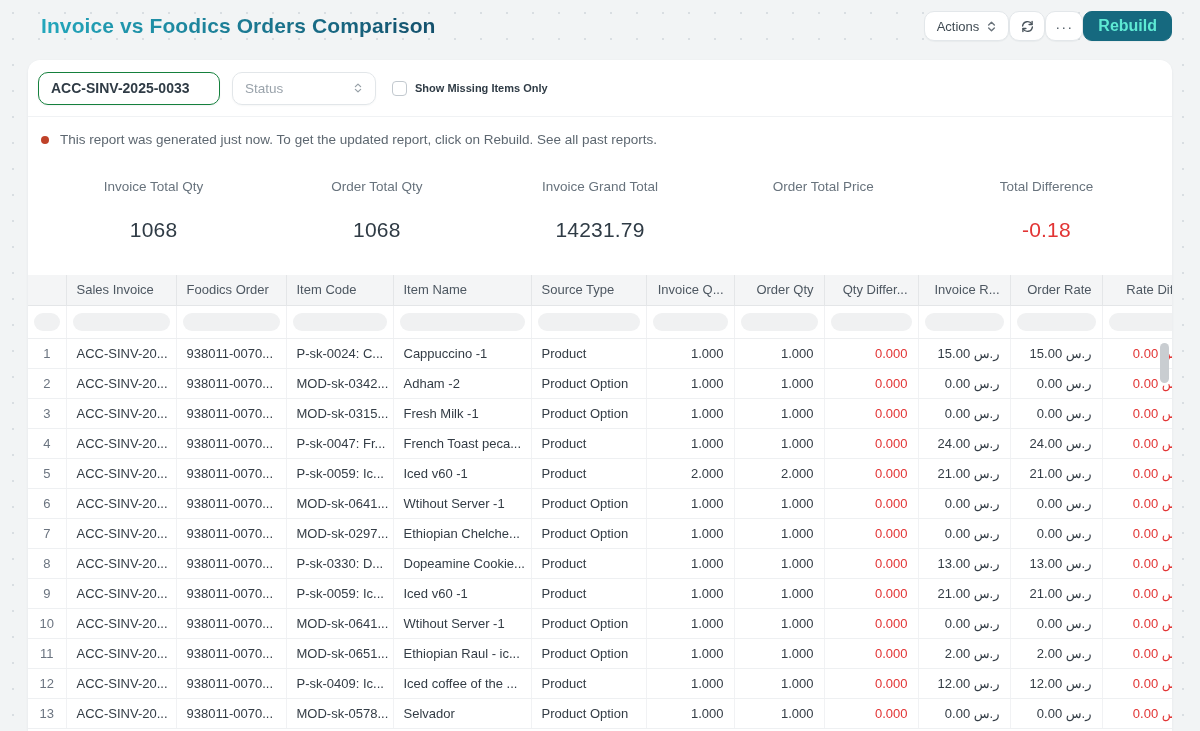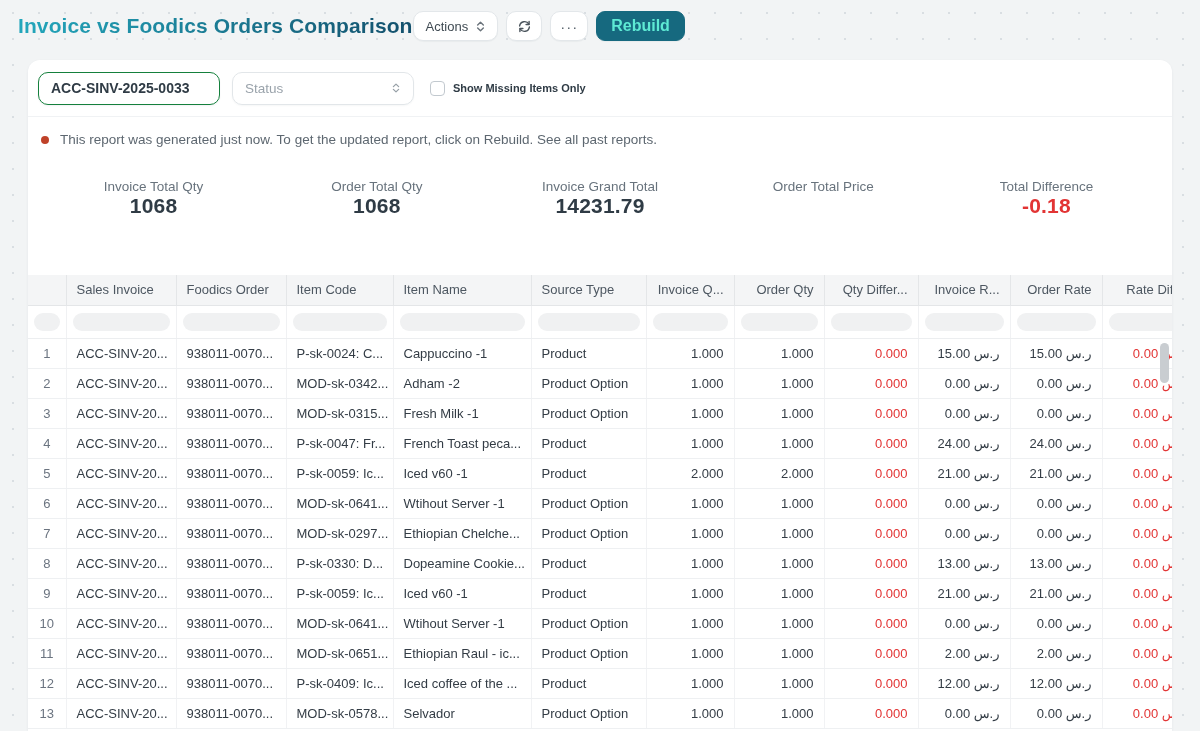--- a/index.html
+++ b/index.html
@@ -9,29 +9,29 @@
     background-color:#f2f4f5;
     background-image: radial-gradient(#d9dee2 1.1px, transparent 1.1px);
     background-size: 26px 26px;
     position: relative;
     overflow: hidden;
     color:#36414c;
   }
 
   
   .topbar {
-    position:absolute; left:18px; right:28px; top:0; height:52px;
-    display:flex; align-items:center; 
+    position:absolute; left:41px; right:28px; top:0; height:52px;
+    display:flex; align-items:center; justify-content:space-between;
   }
   .page-title {
     font-size:21px; font-weight:700; letter-spacing:.1px;
     background: linear-gradient(90deg,#23a7bc 0%, #14506c 100%);
     -webkit-background-clip:text; background-clip:text; color:transparent;
   }
-  .topbar-actions { display:flex; align-items:center; gap:8px; }
+  .topbar-actions { display:flex; align-items:center; }
   .btn {
     height:30px; background:#fff; border:1px solid #e3e7ea; border-radius:10px;
     display:inline-flex; align-items:center; justify-content:center;
     font-family:inherit; font-size:13px; color:#3f4a52; cursor:pointer;
     box-shadow:0 1px 1px rgba(20,40,60,.04);
   }
   .btn-actions { padding:0 10px 0 12px; gap:6px; font-weight:500; }
   .btn-icon { width:36px; }
   .btn-more { width:38px; font-size:15px; letter-spacing:1px; color:#5a646d; }
   .btn-primary {
@@ -53,21 +53,21 @@
     height:57px; border-bottom:1px solid #f0f2f4;
     display:flex; align-items:center; padding:0 10px;
   }
   .filter-input {
     width:182px; height:33px; border:1px solid #15803d; border-radius:10px;
     background:#fff; box-shadow:0 1px 2px rgba(20,40,60,.06);
     font-family:inherit; font-size:14px; font-weight:600; color:#2f3b45;
     padding:0 12px; outline:none; white-space:nowrap; overflow:hidden;
   }
   .filter-select {
-    width:182px; height:33px; margin-left:12px;
+    width:144px; height:33px; margin-left:12px;
     border:1px solid #e2e6e9; border-radius:10px; background:#fff;
     display:flex; align-items:center; justify-content:space-between;
     padding:0 10px 0 12px; font-size:13.5px; color:#9aa3ab; cursor:pointer;
     box-shadow:0 1px 2px rgba(20,40,60,.04);
   }
   .checkbox-wrap { display:flex; align-items:center; margin-left:16px; cursor:pointer; }
   .checkbox-box {
     width:15px; height:15px; border:1.5px solid #c2c9cf; border-radius:4px;
     background:#fff; flex:0 0 auto;
   }
@@ -76,21 +76,21 @@
   
   .card-notice { display:flex; align-items:center; gap:11px; padding:13px 13px 0; height:32px; }
   .notice-dot { width:8px; height:8px; border-radius:50%; background:#bf4229; flex:0 0 auto; }
   .notice-text { font-size:13.5px; color:#5d6770; }
   .notice-link { color:#5d6770; text-decoration:none; cursor:pointer; }
 
   
   .card-summary { display:flex; padding:30px 14px 0; }
   .stat { flex:1; text-align:center; }
   .stat-label { font-size:13.5px; color:#68737d; }
-  .stat-value { margin-top:0; font-size:21px; font-weight:700; color:#2f3b45; letter-spacing:.2px; }
+  .stat-value { margin-top:24px; font-size:21px; font-weight:400; color:#2f3b45; letter-spacing:.2px; }
   .stat-value.neg { color:#e23434; }
 
   
   .table-wrap { position:absolute; left:0; right:0; top:215px; bottom:0; overflow:hidden; }
   table.report { border-collapse:collapse; table-layout:fixed; width:1170px; }
   .report th, .report td {
     white-space:nowrap; overflow:hidden; font-weight:400;
   }
   .report thead th {
     height:30px; background:#f4f5f6; border-right:1px solid #e4e6e8; border-bottom:1px solid #e4e6e8;

